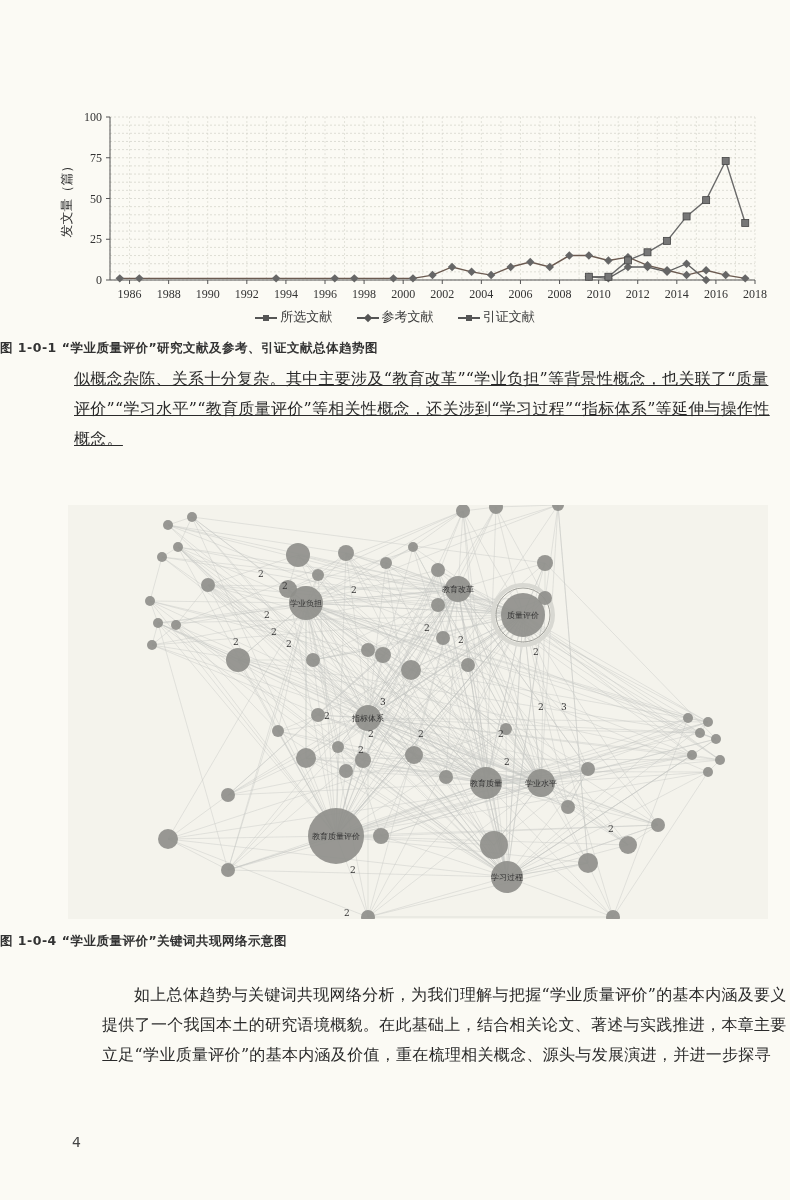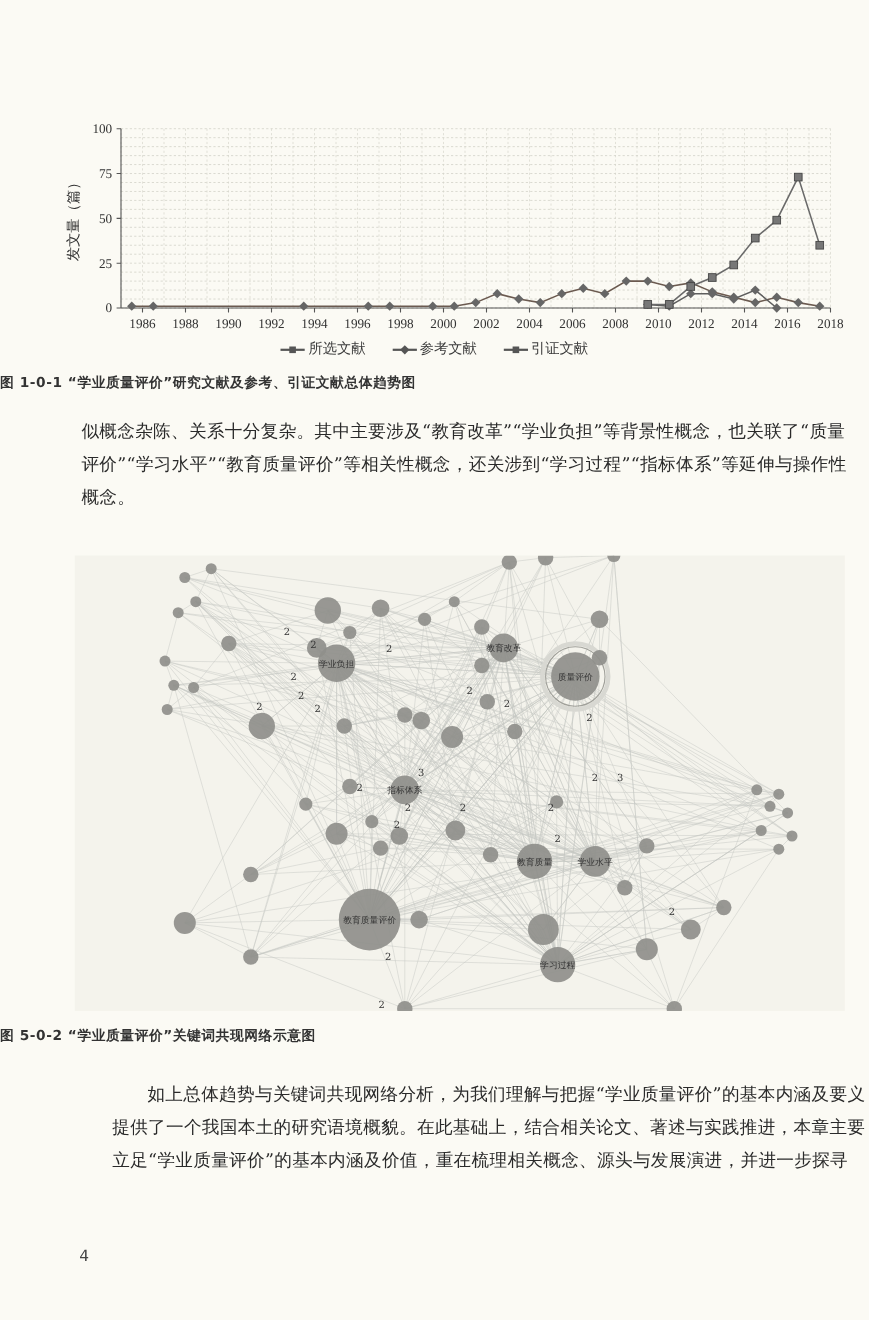--- a/index.html
+++ b/index.html
@@ -194,21 +194,21 @@
 </div>
 
 <div class="legend">
   <span class="legend-item"><span class="legend-swatch"></span><span>所选文献</span></span>
   <span class="legend-item"><span class="legend-swatch diamond"></span><span>参考文献</span></span>
   <span class="legend-item"><span class="legend-swatch"></span><span>引证文献</span></span>
 </div>
 
 <div class="caption" style="top:340px;">图 1-0-1  “学业质量评价”研究文献及参考、引证文献总体趋势图</div>
 
-<div class="para" style="top:377px;">
+<div class="para" style="top:364px;text-decoration:underline;">
   <p>似概念杂陈、关系十分复杂。其中主要涉及“教育改革”“学业负担”等背景性概念，也关联了“质量评价”“学习水平”“教育质量评价”等相关性概念，还关涉到“学习过程”“指标体系”等延伸与操作性概念。</p>
 </div>
 
 <div class="network">
   <svg id="net-svg" width="700" height="414">
       <line x1="100" y1="20" x2="455" y2="110" stroke="#c4c6c2" stroke-width="0.6" opacity="0.7"></line>
       <line x1="100" y1="20" x2="418" y2="278" stroke="#c4c6c2" stroke-width="0.6" opacity="0.7"></line>
       <line x1="100" y1="20" x2="390" y2="84" stroke="#c4c6c2" stroke-width="0.6" opacity="0.7"></line>
       <line x1="100" y1="20" x2="300" y2="213" stroke="#c4c6c2" stroke-width="0.6" opacity="0.7"></line>
       <line x1="124" y1="12" x2="238" y2="98" stroke="#c4c6c2" stroke-width="0.6" opacity="0.7"></line>
@@ -763,19 +763,19 @@
       <text x="430" y="232" font-size="9" fill="#333" font-family="DejaVu Serif, serif">2</text>
       <text x="470" y="205" font-size="9" fill="#333" font-family="DejaVu Serif, serif">2</text>
       <text x="493" y="205" font-size="9" fill="#333" font-family="DejaVu Serif, serif">3</text>
       <text x="436" y="260" font-size="9" fill="#333" font-family="DejaVu Serif, serif">2</text>
       <text x="540" y="327" font-size="9" fill="#333" font-family="DejaVu Serif, serif">2</text>
       <text x="282" y="368" font-size="9" fill="#333" font-family="DejaVu Serif, serif">2</text>
       <text x="276" y="411" font-size="9" fill="#333" font-family="DejaVu Serif, serif">2</text>
     </svg>
 </div>
 
-<div class="caption" style="top:933px;">图 5-0-2  “学业质量评价”关键词共现网络示意图</div>
+<div class="caption" style="top:933px;">图 1-0-4  “学业质量评价”关键词共现网络示意图</div>
 
 <div class="para" style="top:980px;margin-left:28px;">
   <p class="indent">如上总体趋势与关键词共现网络分析，为我们理解与把握“学业质量评价”的基本内涵及要义提供了一个我国本土的研究语境概貌。在此基础上，结合相关论文、著述与实践推进，本章主要立足“学业质量评价”的基本内涵及价值，重在梳理相关概念、源头与发展演进，并进一步探寻</p>
 </div>
 
 <div class="page-number">4</div>
 
 </body></html>

